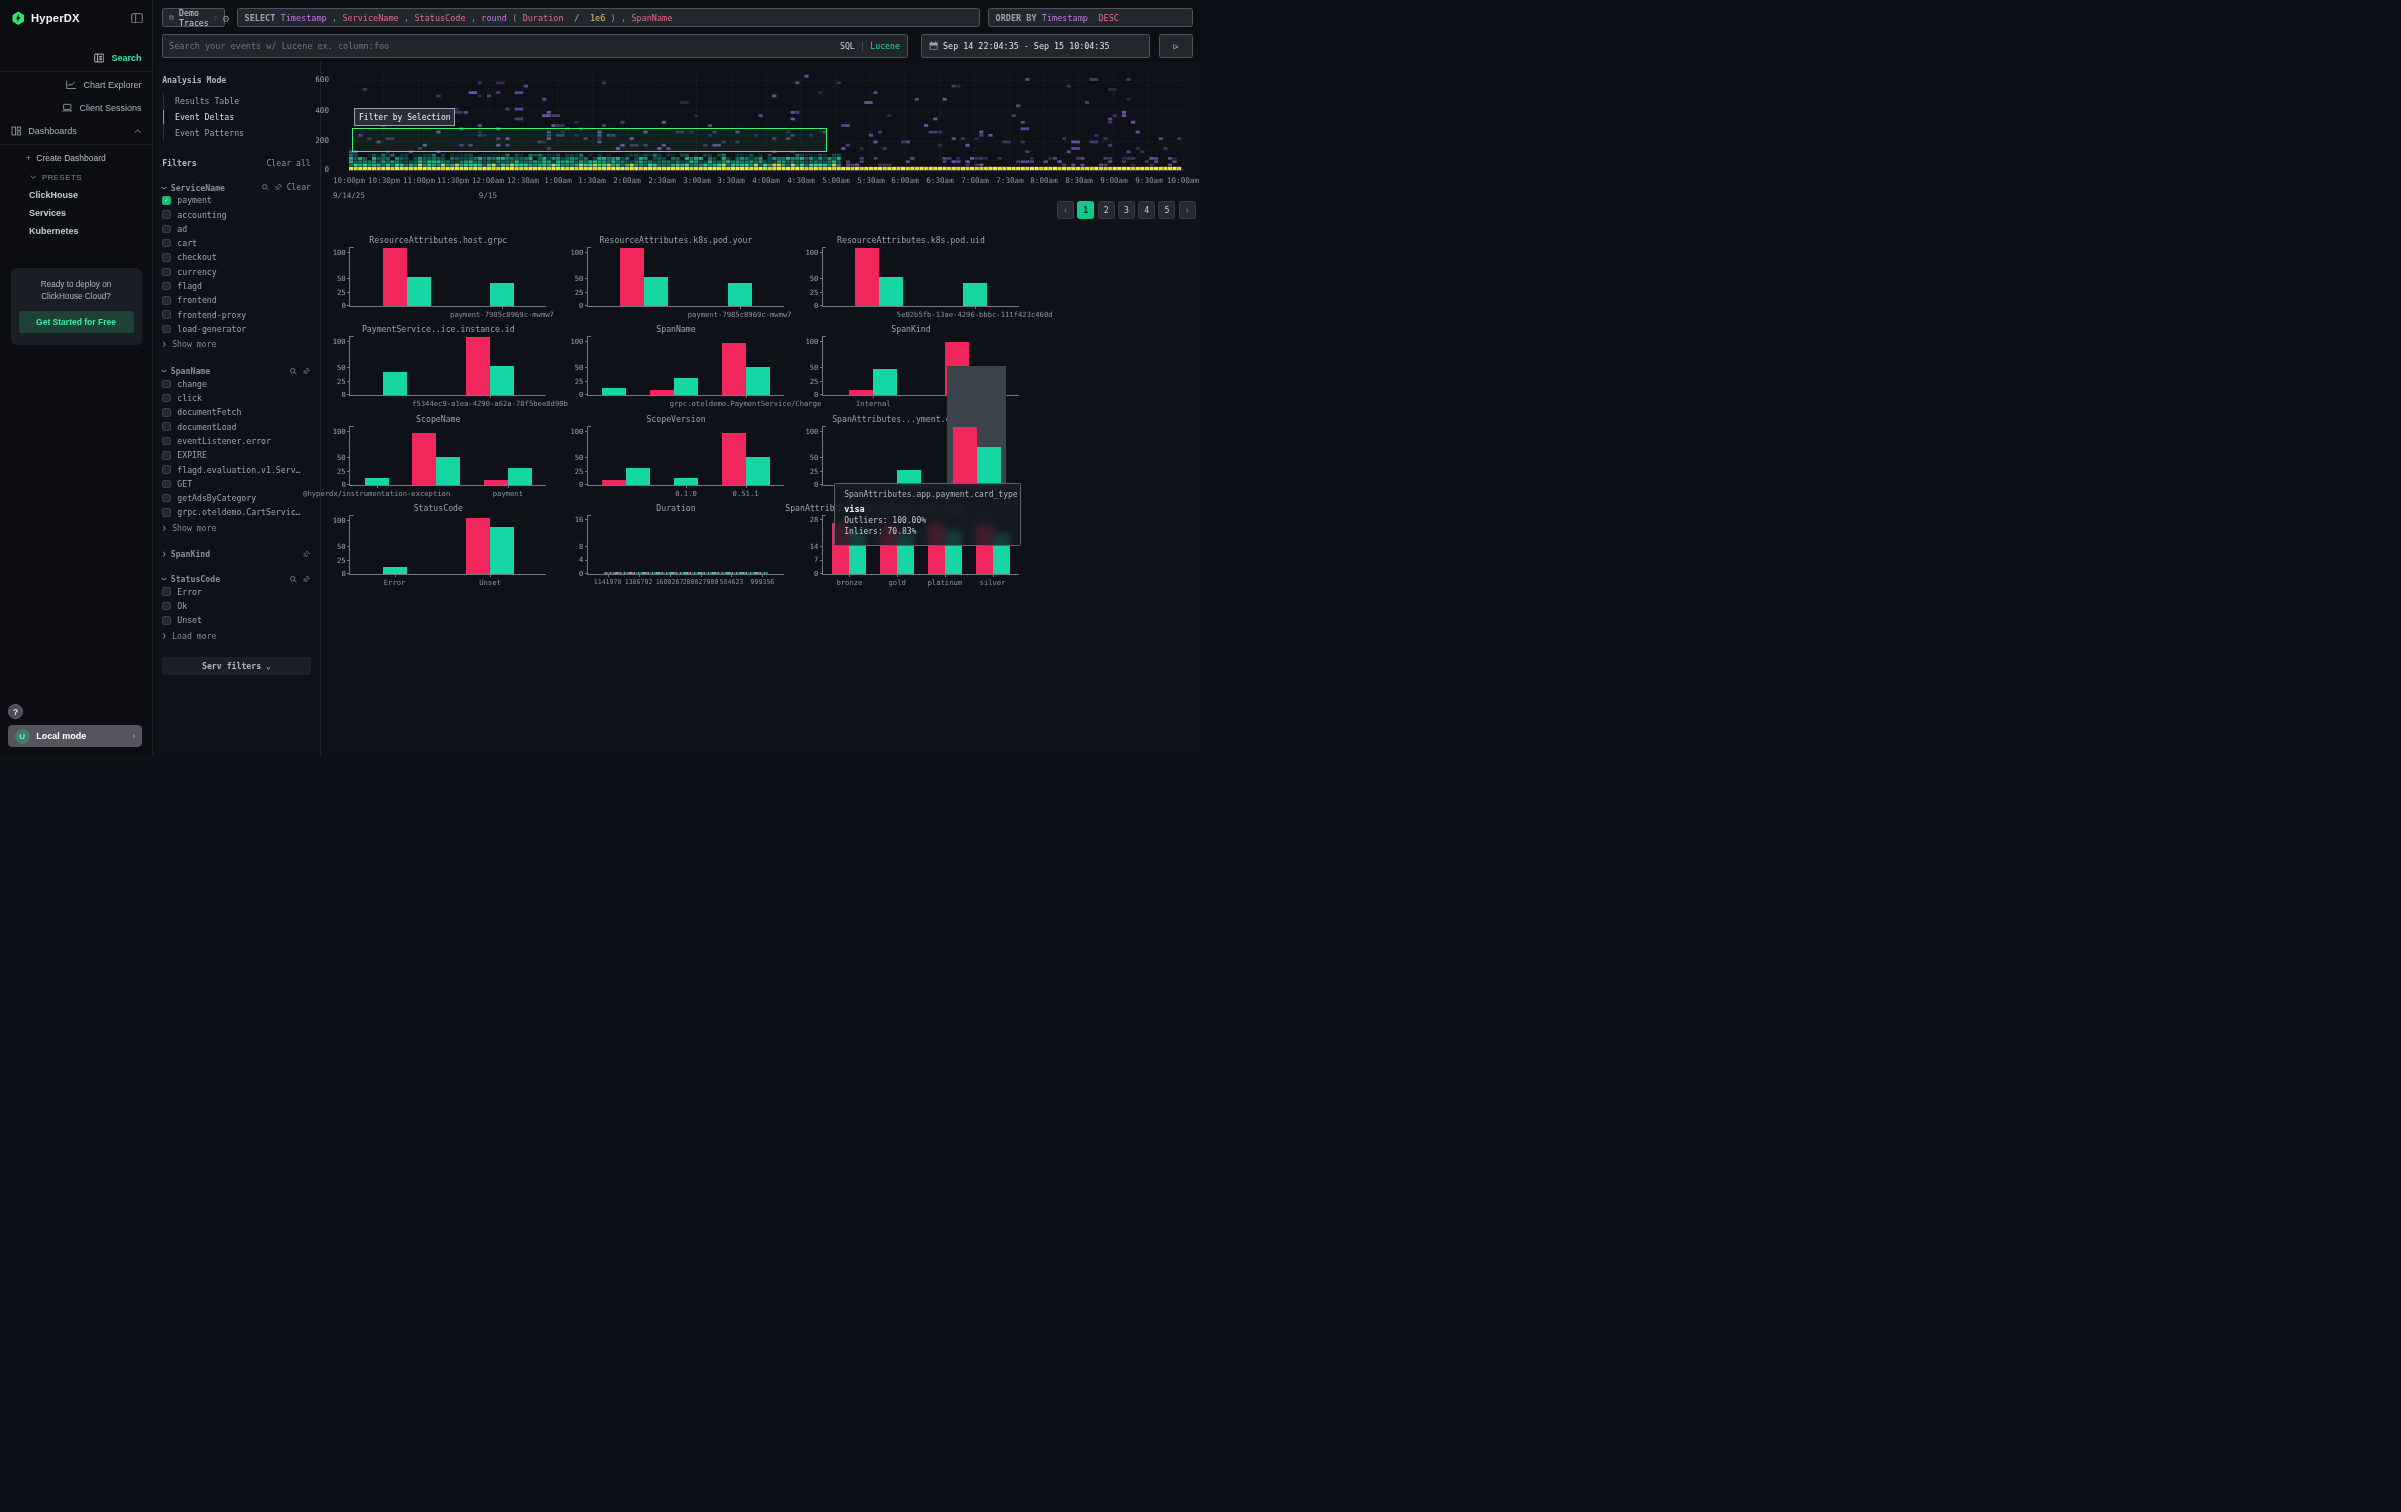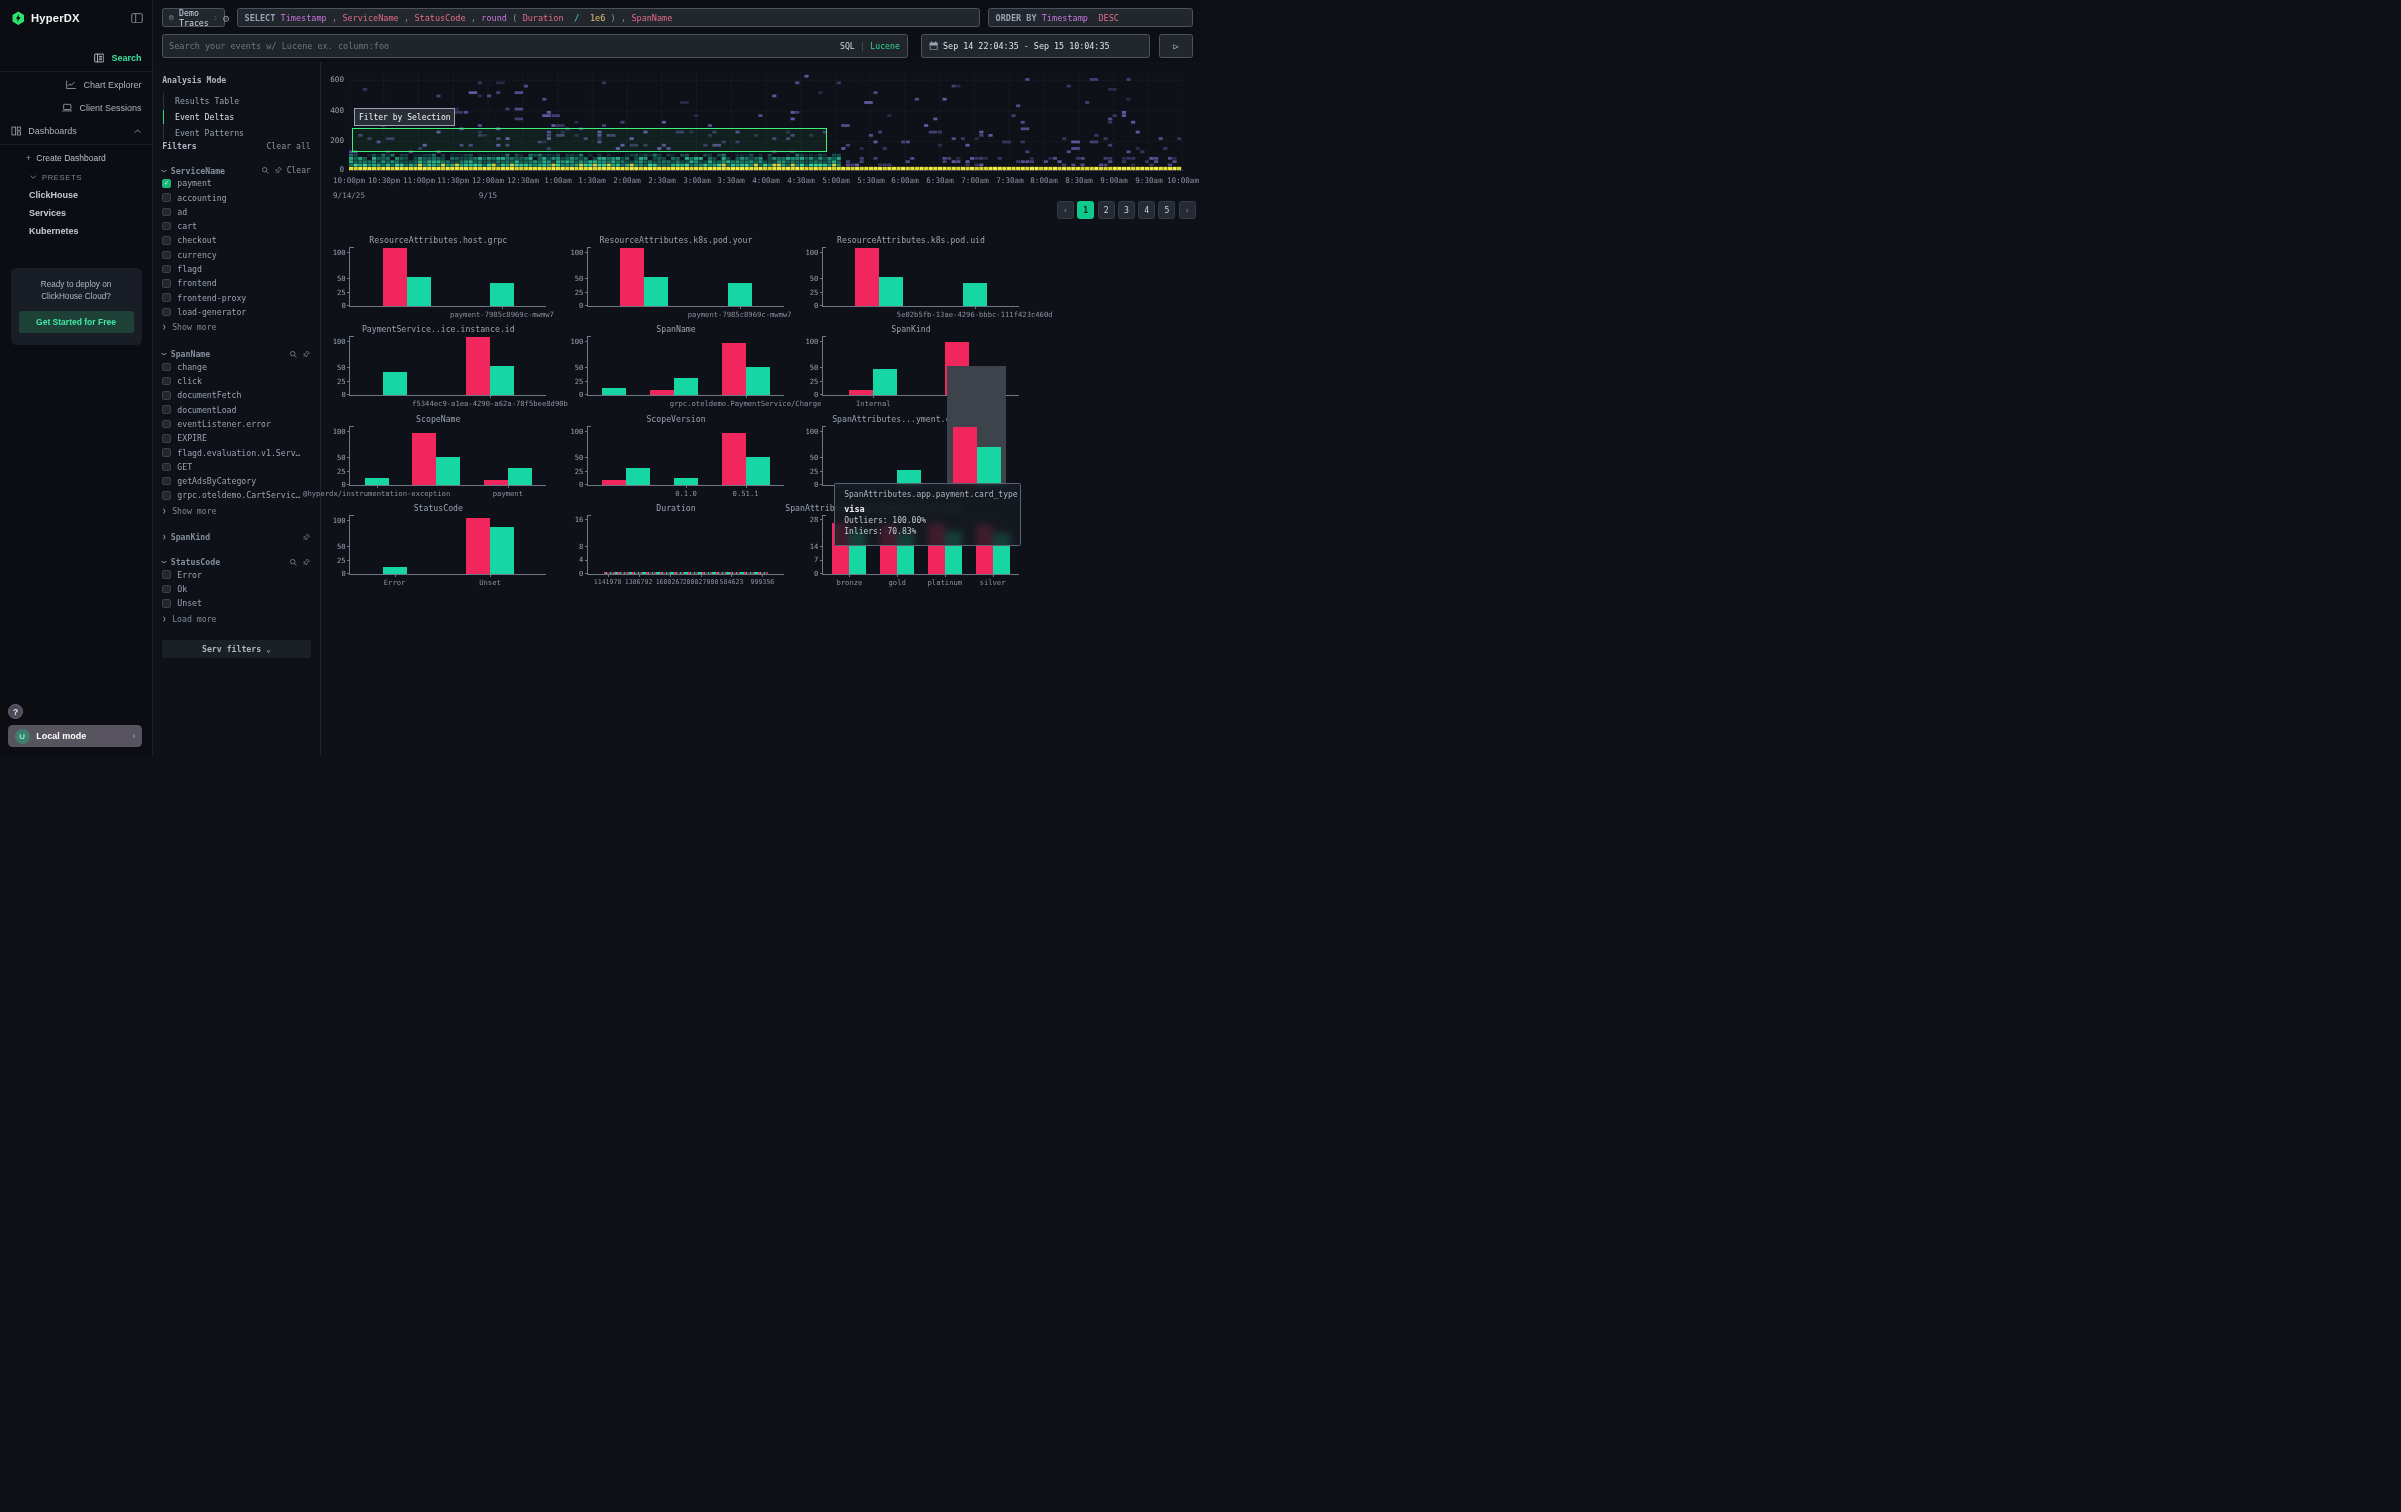--- a/index.html
+++ b/index.html
@@ -72,42 +72,42 @@
   .tk-p { color:#8b93a0; }
 
   
   .fpanel { position:absolute; left:153px; top:62px; width:168px; bottom:0; background:#0e1117;
     border-right:0.7px solid #20252c; padding:0 9.2px; font-size:8.2px; }
   .am-title { margin-top:13px; font-weight:bold; color:#aeb6c2; font-size:8.2px; }
   .am-list { margin:8px 0 0 1.3px; border-left:1.3px solid #2c323c; }
   .am-item { position:relative; padding:3.3px 0 3.3px 10.5px; color:#98a1ad; cursor:pointer; height:16px; }
   .am-item.active { color:#d9e0e8; }
   .am-item.active .abar { position:absolute; left:-1.3px; top:1.3px; bottom:1.3px; width:1.3px; background:#2bd97e; }
-  .filters-row { display:flex; align-items:center; }
+  .filters-row { display:flex; margin-top:17px; align-items:center; }
   .filters-title { font-weight:bold; color:#aeb6c2; flex:1; }
   .clear-all { color:#8b93a0; cursor:pointer; }
   .fgroup-hdr { display:flex; align-items:center; margin-top:14.5px; gap:4.6px; color:#848e9b; cursor:pointer; }
   .fg-name { font-weight:bold; flex:1; }
   .fg-ic { color:#8b93a0; display:flex; cursor:pointer; }
   .fg-clear { color:#8b93a0; font-size:8px; cursor:pointer; }
   .chev { display:inline-block; color:#8b93a0; font-size:6.6px; transform:rotate(90deg); transition:none; }
   .chev.closed { transform:rotate(0deg); }
   .fopt { display:flex; align-items:center; gap:6.6px; height:13px; margin-top:1.3px; color:#9aa3b0; cursor:pointer; }
   .cb { width:8.5px; height:8.5px; border-radius:2px; background:#23272e; border:0.7px solid #3a4048; flex:0 0 8.5px;
     position:relative; }
   .cb.checked { background:#17b877; border-color:#17b877; }
   .cb.checked::after { content:"✓"; position:absolute; left:1.3px; top:-0.7px; color:#ffffff; font-size:6.6px; font-weight:bold; }
   .fmore { display:flex; gap:6px; align-items:center; height:14px; margin-top:2px; color:#7f8895; cursor:pointer; }
   .more-filters { margin-top:14.5px; width:100%; height:18px; background:#1b2026; border:none; border-radius:2.6px;
     color:#aeb6c2; font-family:"DejaVu Sans Mono", monospace; font-size:8.2px; font-weight:bold; cursor:pointer; }
 
   
   .main { position:absolute; left:322px; top:62px; right:0; bottom:0; }
   .hm-wrap { position:absolute; left:27px; top:10px; width:834px; height:99px; }
-  .hm-ylab { position:absolute; right:100%; margin-right:5px; color:#98a1ad; font-size:7.6px; }
+  .hm-ylab { position:absolute; right:100%; margin-right:20px; color:#98a1ad; font-size:7.6px; }
   .hm-xlab { position:absolute; top:104px; transform:translateX(-50%); color:#8b93a0; font-size:7.6px; white-space:nowrap; }
   .hm-dlab { position:absolute; top:119px; transform:translateX(-50%); color:#8b93a0; font-size:7.6px; }
   .hm-sel { position:absolute; border:1px solid #3df07c; background:rgba(61,240,124,0.07); cursor:crosshair; }
   .hm-filterbtn { position:absolute; left:5.3px; top:36px; width:101px; height:18px; background:#2a2f37;
     border:0.7px solid #9aa3af; color:#f0f3f6; font-size:8px; display:flex; align-items:center;
     justify-content:center; cursor:pointer; z-index:3; }
   .pager { position:absolute; left:735px; top:139px; display:flex; gap:3.3px; }
   .pg-btn { width:17px; height:18.4px; background:#262b33; border:0.7px solid #343b45; border-radius:2.6px;
     color:#c9d1d9; font-size:8.2px; display:flex; align-items:center; justify-content:center; cursor:pointer; }
   .pg-btn.nav { color:#8b93a0; }

